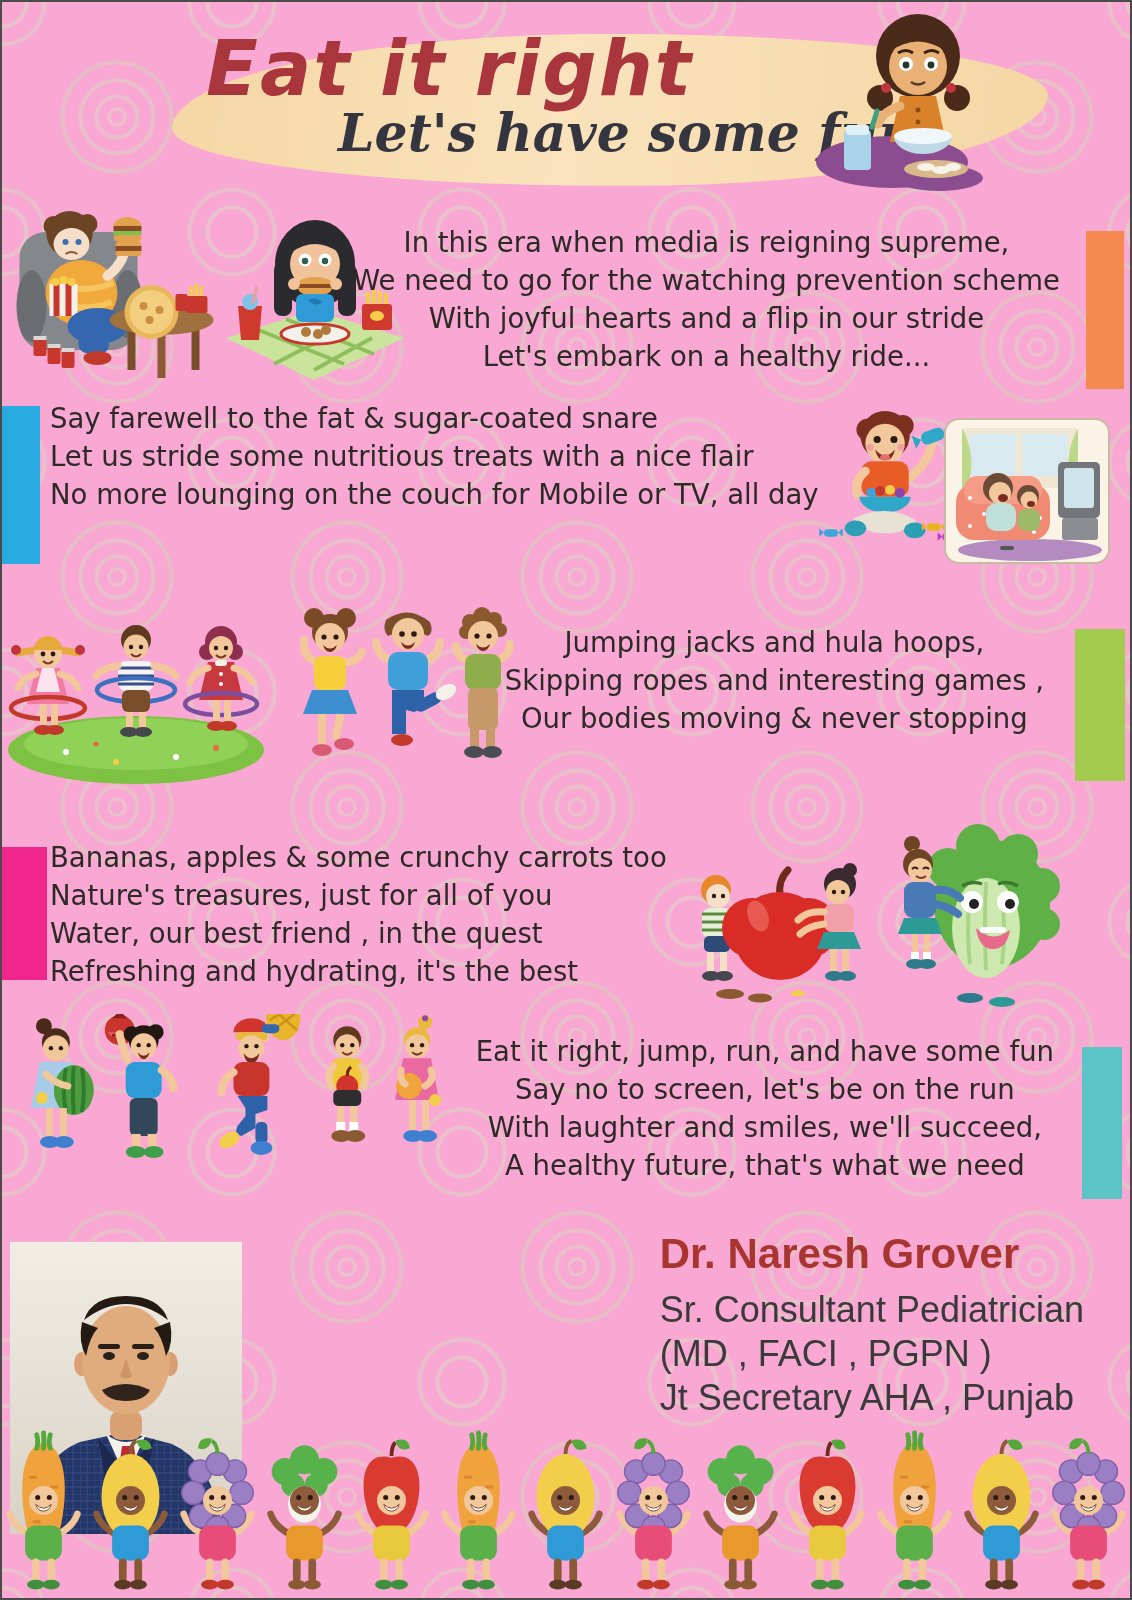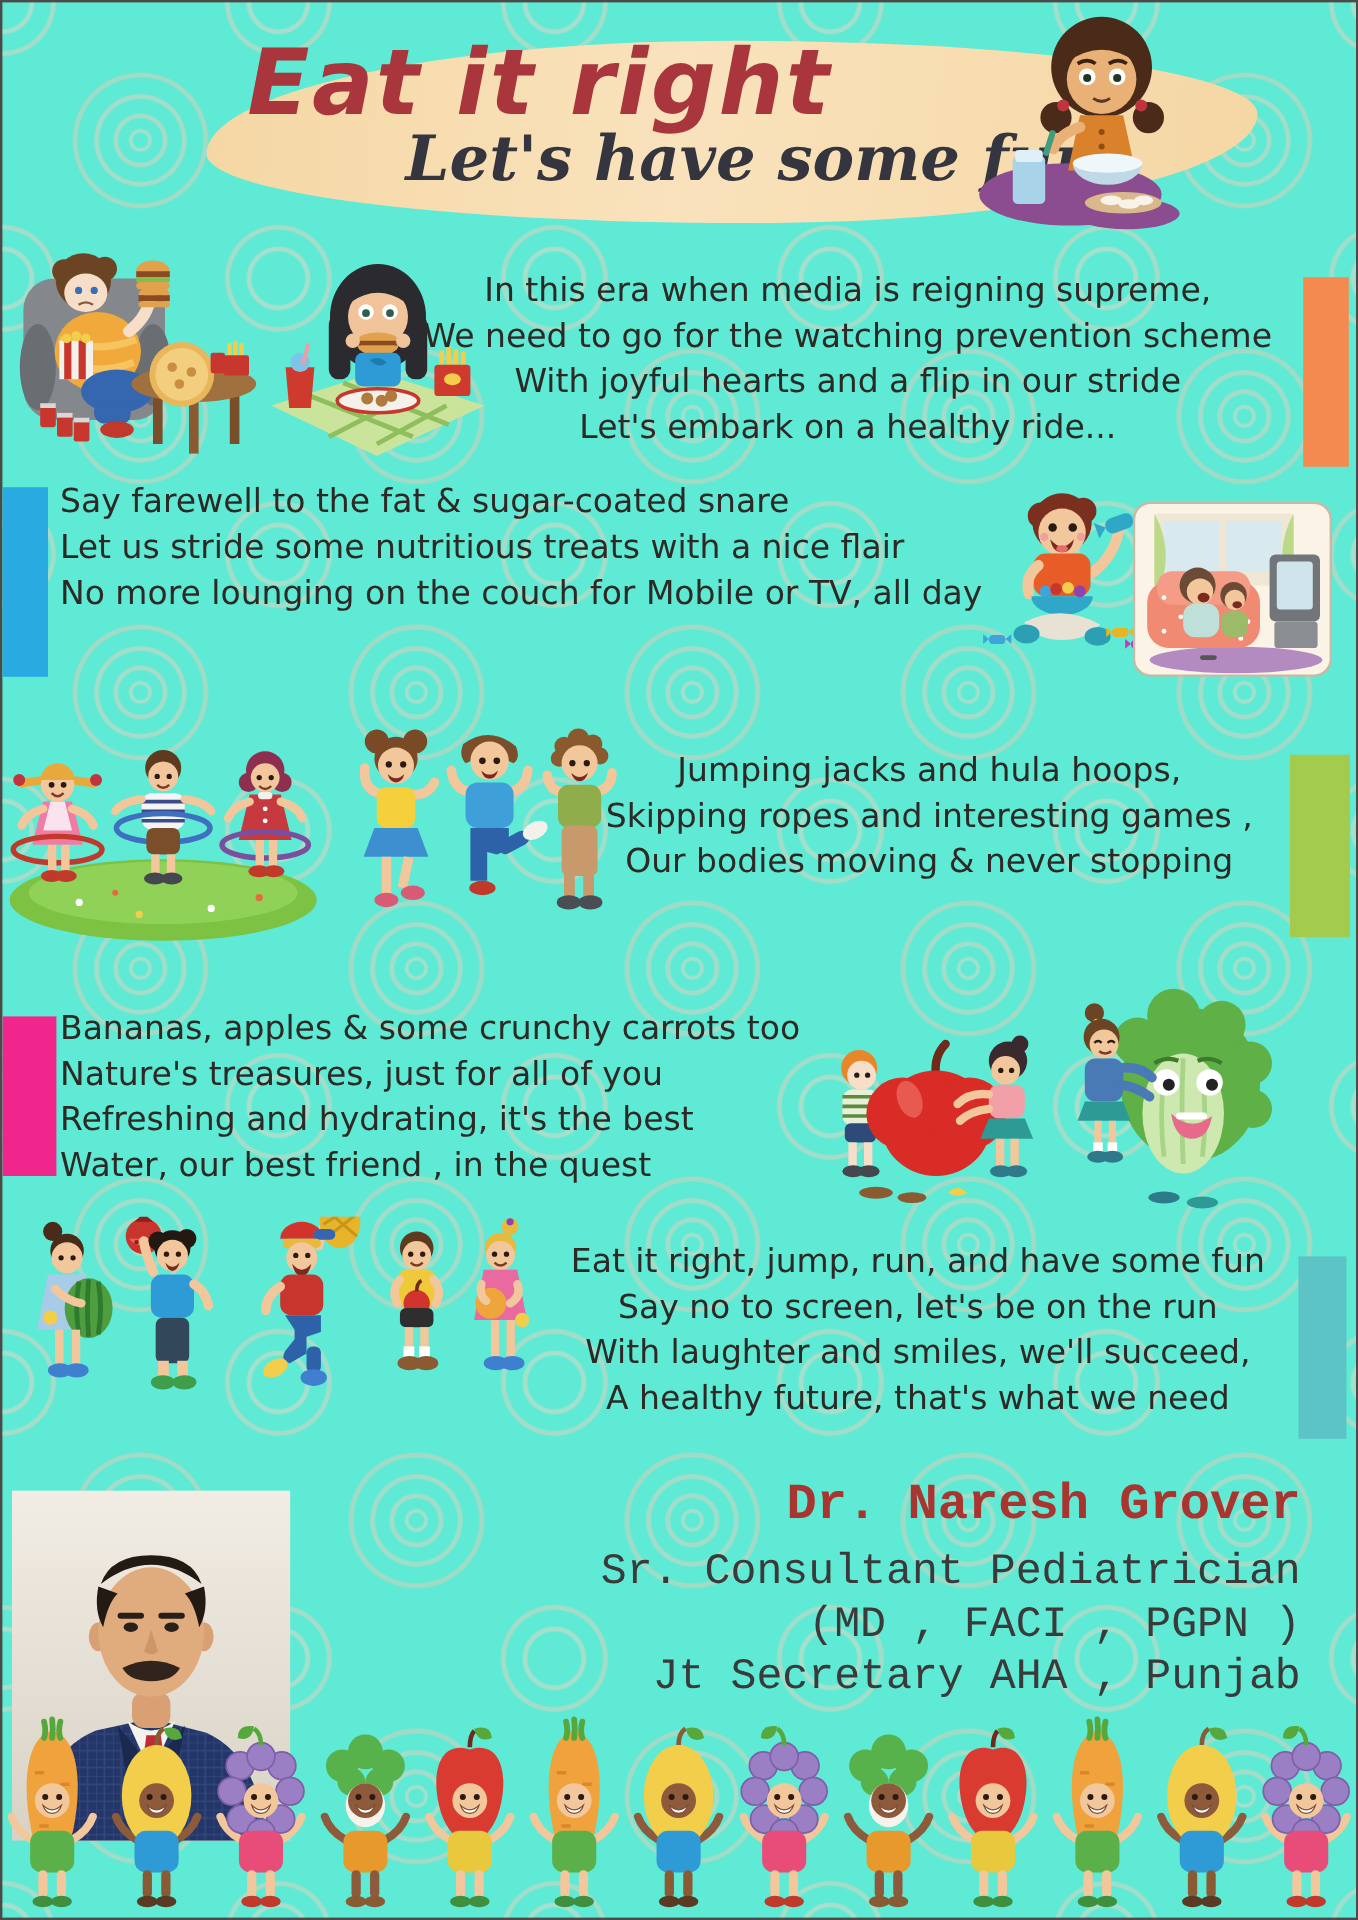--- a/index.html
+++ b/index.html
@@ -1,18 +1,18 @@
 <!DOCTYPE html>
 <html><head>
 <meta charset="utf-8">
 <style>
   html,body{margin:0;padding:0;background:#888;}
   .poster{
     position:relative;width:1132px;height:1600px;margin:0 auto;
-    background:#5eead4;overflow:hidden;box-sizing:border-box;
+    background:#f9a8d4;overflow:hidden;box-sizing:border-box;
     border:2px solid #4A4A48;
     font-family:"DejaVu Sans",sans-serif;
   }
   .bg-pattern{
     position:absolute;inset:0;opacity:.55;pointer-events:none;
     background-image:
       radial-gradient(circle, transparent 52px, #D9D0BC 53px, #D9D0BC 56px, transparent 57px),
       radial-gradient(circle, transparent 34px, #DCD4C1 35px, #DCD4C1 38px, transparent 39px),
       radial-gradient(circle, transparent 18px, #DCD4C1 19px, #DCD4C1 22px, transparent 23px),
       radial-gradient(circle, transparent 6px, #DFD8C6 7px, #DFD8C6 9px, transparent 10px),
@@ -42,22 +42,22 @@
     font-size:27.5px;line-height:38px;color:#2D2A26;white-space:nowrap;
   }
   .stanza.right{text-align:center;}
   .bar{position:absolute;z-index:2;}
   .bar-orange{right:6px;top:229px;width:38px;height:158px;background:#F58A50;}
   .bar-blue{left:0;top:404px;width:38px;height:158px;background:#29ABE2;}
   .bar-green{right:5px;top:627px;width:50px;height:152px;background:#A3CB4E;}
   .bar-pink{left:0;top:845px;width:45px;height:133px;background:#F0268C;}
   .bar-teal{right:8px;top:1045px;width:40px;height:152px;background:#5CC3C6;}
   .illu{position:absolute;z-index:3;}
-  .credit{position:absolute;right:46px;top:1228px;text-align:right;z-index:4;
-    font-family:Liberation Mono, monospace;}
+  .credit{position:absolute;right:46px;top:1228px;z-index:4;
+    font-family:Liberation Sans, sans-serif;}
   .credit .name{font-size:42px;font-weight:bold;color:#A93530;margin-bottom:10px;}
   .credit .line{font-size:36px;color:#3A3A3A;line-height:44px;}
   .strip{position:absolute;left:0;bottom:0;width:100%;height:172px;z-index:6;
     display:flex;align-items:flex-end;justify-content:space-between;}
   .strip svg{flex:0 0 auto;margin:0 -2px;}
 </style>
 </head>
 <body>
 
 <div class="poster">
@@ -389,22 +389,22 @@
   <div class="stanza right" style="right:86px;top:621px">
     <div>Jumping jacks and hula hoops,</div>
     <div>Skipping ropes and interesting games ,</div>
     <div>Our bodies moving &amp; never stopping</div>
   </div>
   <div class="bar bar-green"></div>
 
   <div class="stanza" style="left:48px;top:836px">
     <div>Bananas, apples &amp; some crunchy carrots too</div>
     <div>Nature's treasures, just for all of you</div>
+    <div>Water, our best friend , in the quest</div>
     <div>Refreshing and hydrating, it's the best</div>
-    <div>Water, our best friend , in the quest</div>
   </div>
   <div class="bar bar-pink"></div>
 
   <svg class="illu" style="left:676px;top:810px" width="216" height="196" viewBox="0 0 216 196">
     <g>
       <circle cx="38" cy="78" r="15" fill="#E8872A"></circle>
       <circle cx="40" cy="84" r="12" fill="#F6DEC9"></circle>
       <circle cx="36" cy="84" r="2.2" fill="#2A1A12"></circle>
         <circle cx="45" cy="84" r="2.2" fill="#2A1A12"></circle>
       <rect x="24" y="96" width="30" height="30" rx="8" fill="#E8EFD8"></rect>

